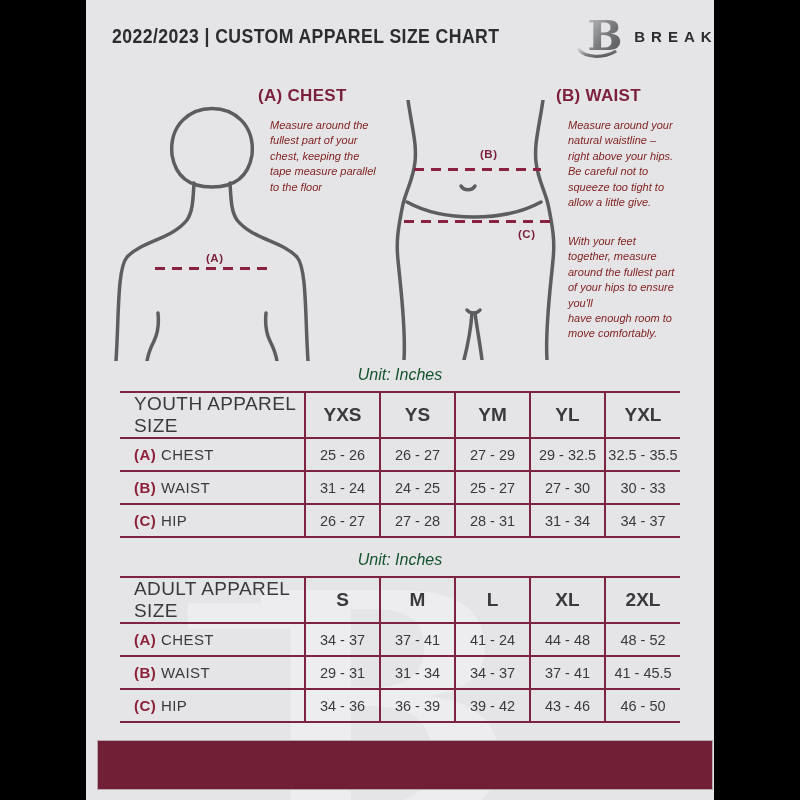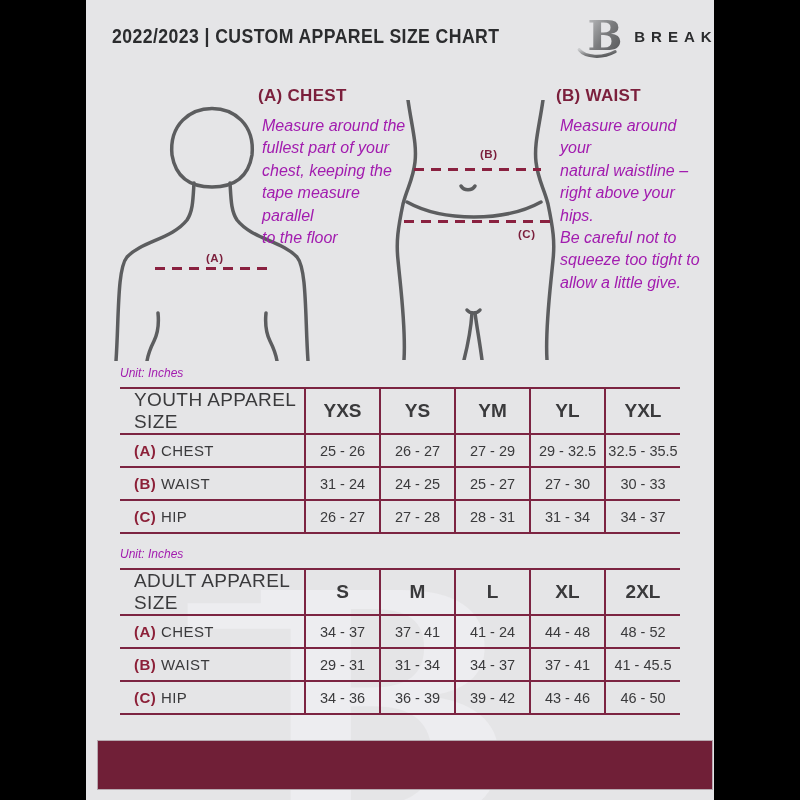--- a/index.html
+++ b/index.html
@@ -29,31 +29,31 @@
   .dash-line{position:absolute;height:3px;
     background:repeating-linear-gradient(90deg,#8a2140 0 10px,transparent 10px 17px);}
   .marker{
     position:absolute;font-size:11.5px;font-weight:700;color:#7b1f3c;letter-spacing:.5px;
   }
   .instr{position:absolute;}
   .instr-title{
     font-size:17px;font-weight:800;color:#7b1f3c;letter-spacing:.3px;margin:0 0 9px 0;
   }
   .instr-text{
-    font-size:16px;line-height:1.4;font-style:italic;color:#a21caf;
-    white-space:pre-line;margin:4px;
+    font-size:11px;line-height:1.4;font-style:italic;color:#7f1d1d;
+    white-space:pre-line;margin:12px;
   }
   
   .tables-wrap{position:absolute;left:34px;top:366px;width:560px;z-index:1;}
   .tbl-title{
     text-align:center;font-size:15.5px;font-weight:700;color:#39393b;
     letter-spacing:.4px;margin:0 0 2px 0;
   }
   .tbl-unit{
-    text-align:left;font-size:12px;font-style:italic;color:#a21caf;margin:0 0 7px 0;
+    text-align:center;font-size:16px;font-style:italic;color:#14532d;margin:0 0 7px 0;
   }
   table.size-table{
     width:560px;border-collapse:collapse;table-layout:fixed;
     border-bottom:2px solid #7c2442;margin:0 0 13px 0;
   }
   .size-table tr{border-top:2px solid #7c2442;}
   .size-table td{
     height:31px;text-align:center;font-size:14.5px;color:#3a3a3c;
     padding:0;vertical-align:middle;
   }
@@ -146,20 +146,27 @@
     <p class="instr-title">(B) WAIST</p>
     <p class="instr-text">Measure around your
 natural waistline –
 right above your hips.
 Be careful not to
 squeeze too tight to
 allow a little give.</p>
   </div>
 
   <div class="instr" style="left:470px;top:222px;width:158px;">
+    <p class="instr-text">With your feet
+together, measure
+around the fullest part
+of your hips to ensure
+you'll
+have enough room to
+move comfortably.</p>
   </div>
 
   <div class="tables-wrap">
 
     <p class="tbl-unit">Unit: Inches</p>
     <table class="size-table">
       <colgroup>
           <col style="width:185px">
           <col style="width:75px">
           <col style="width:75px">

